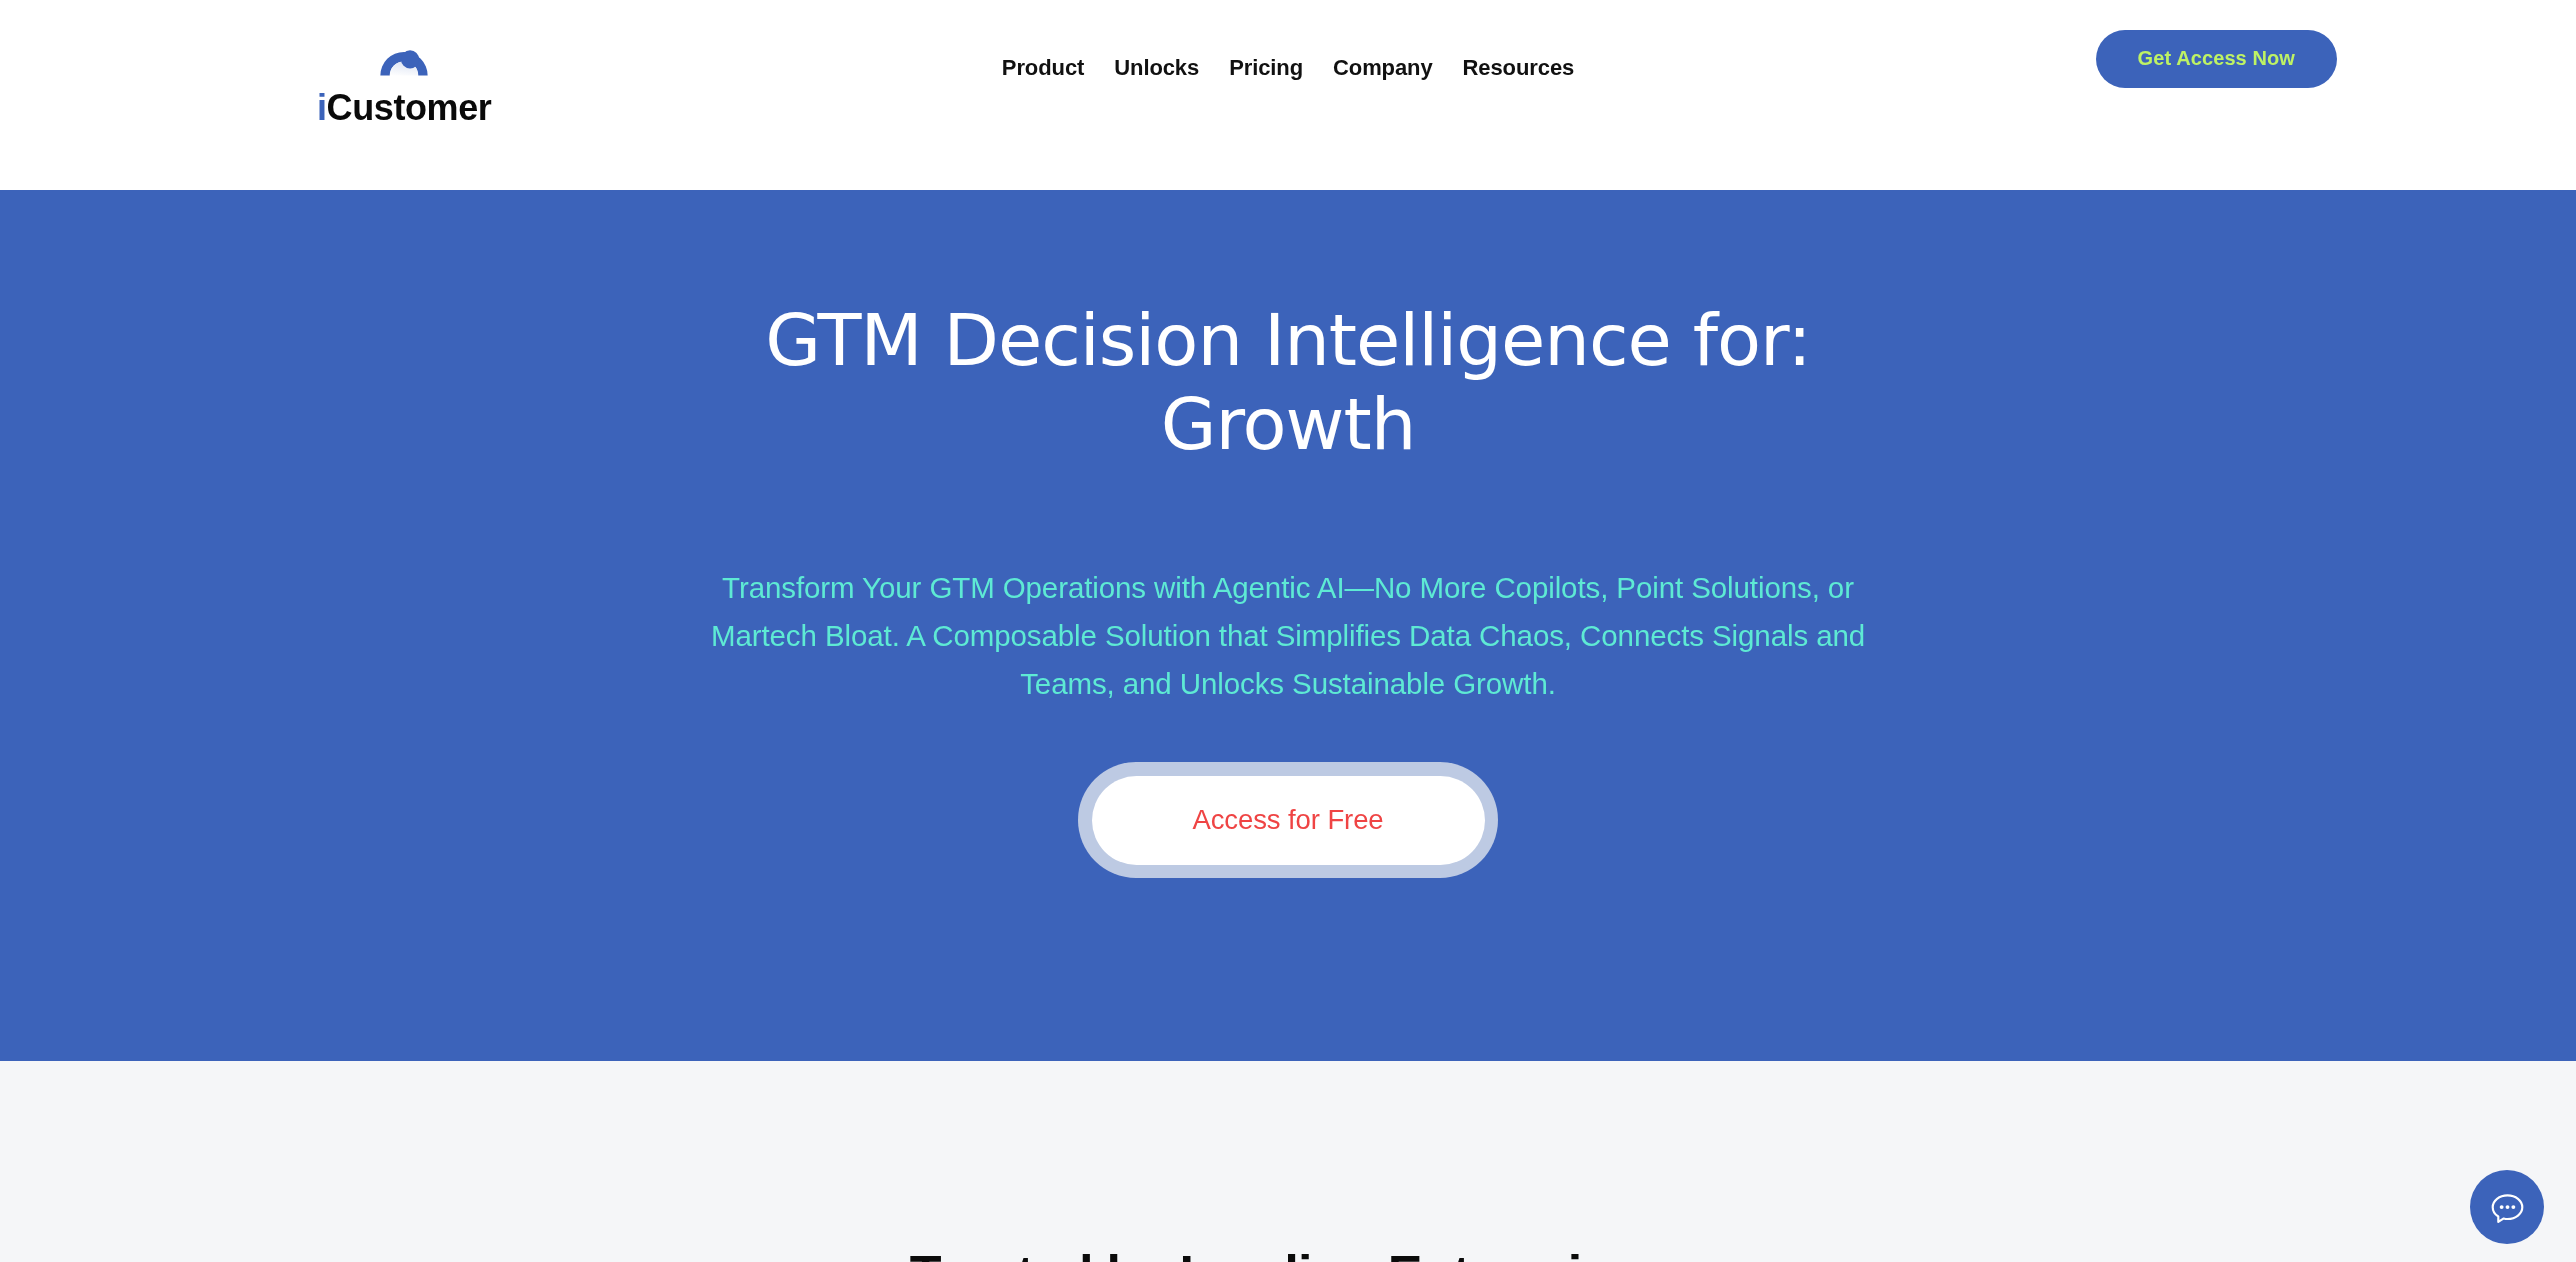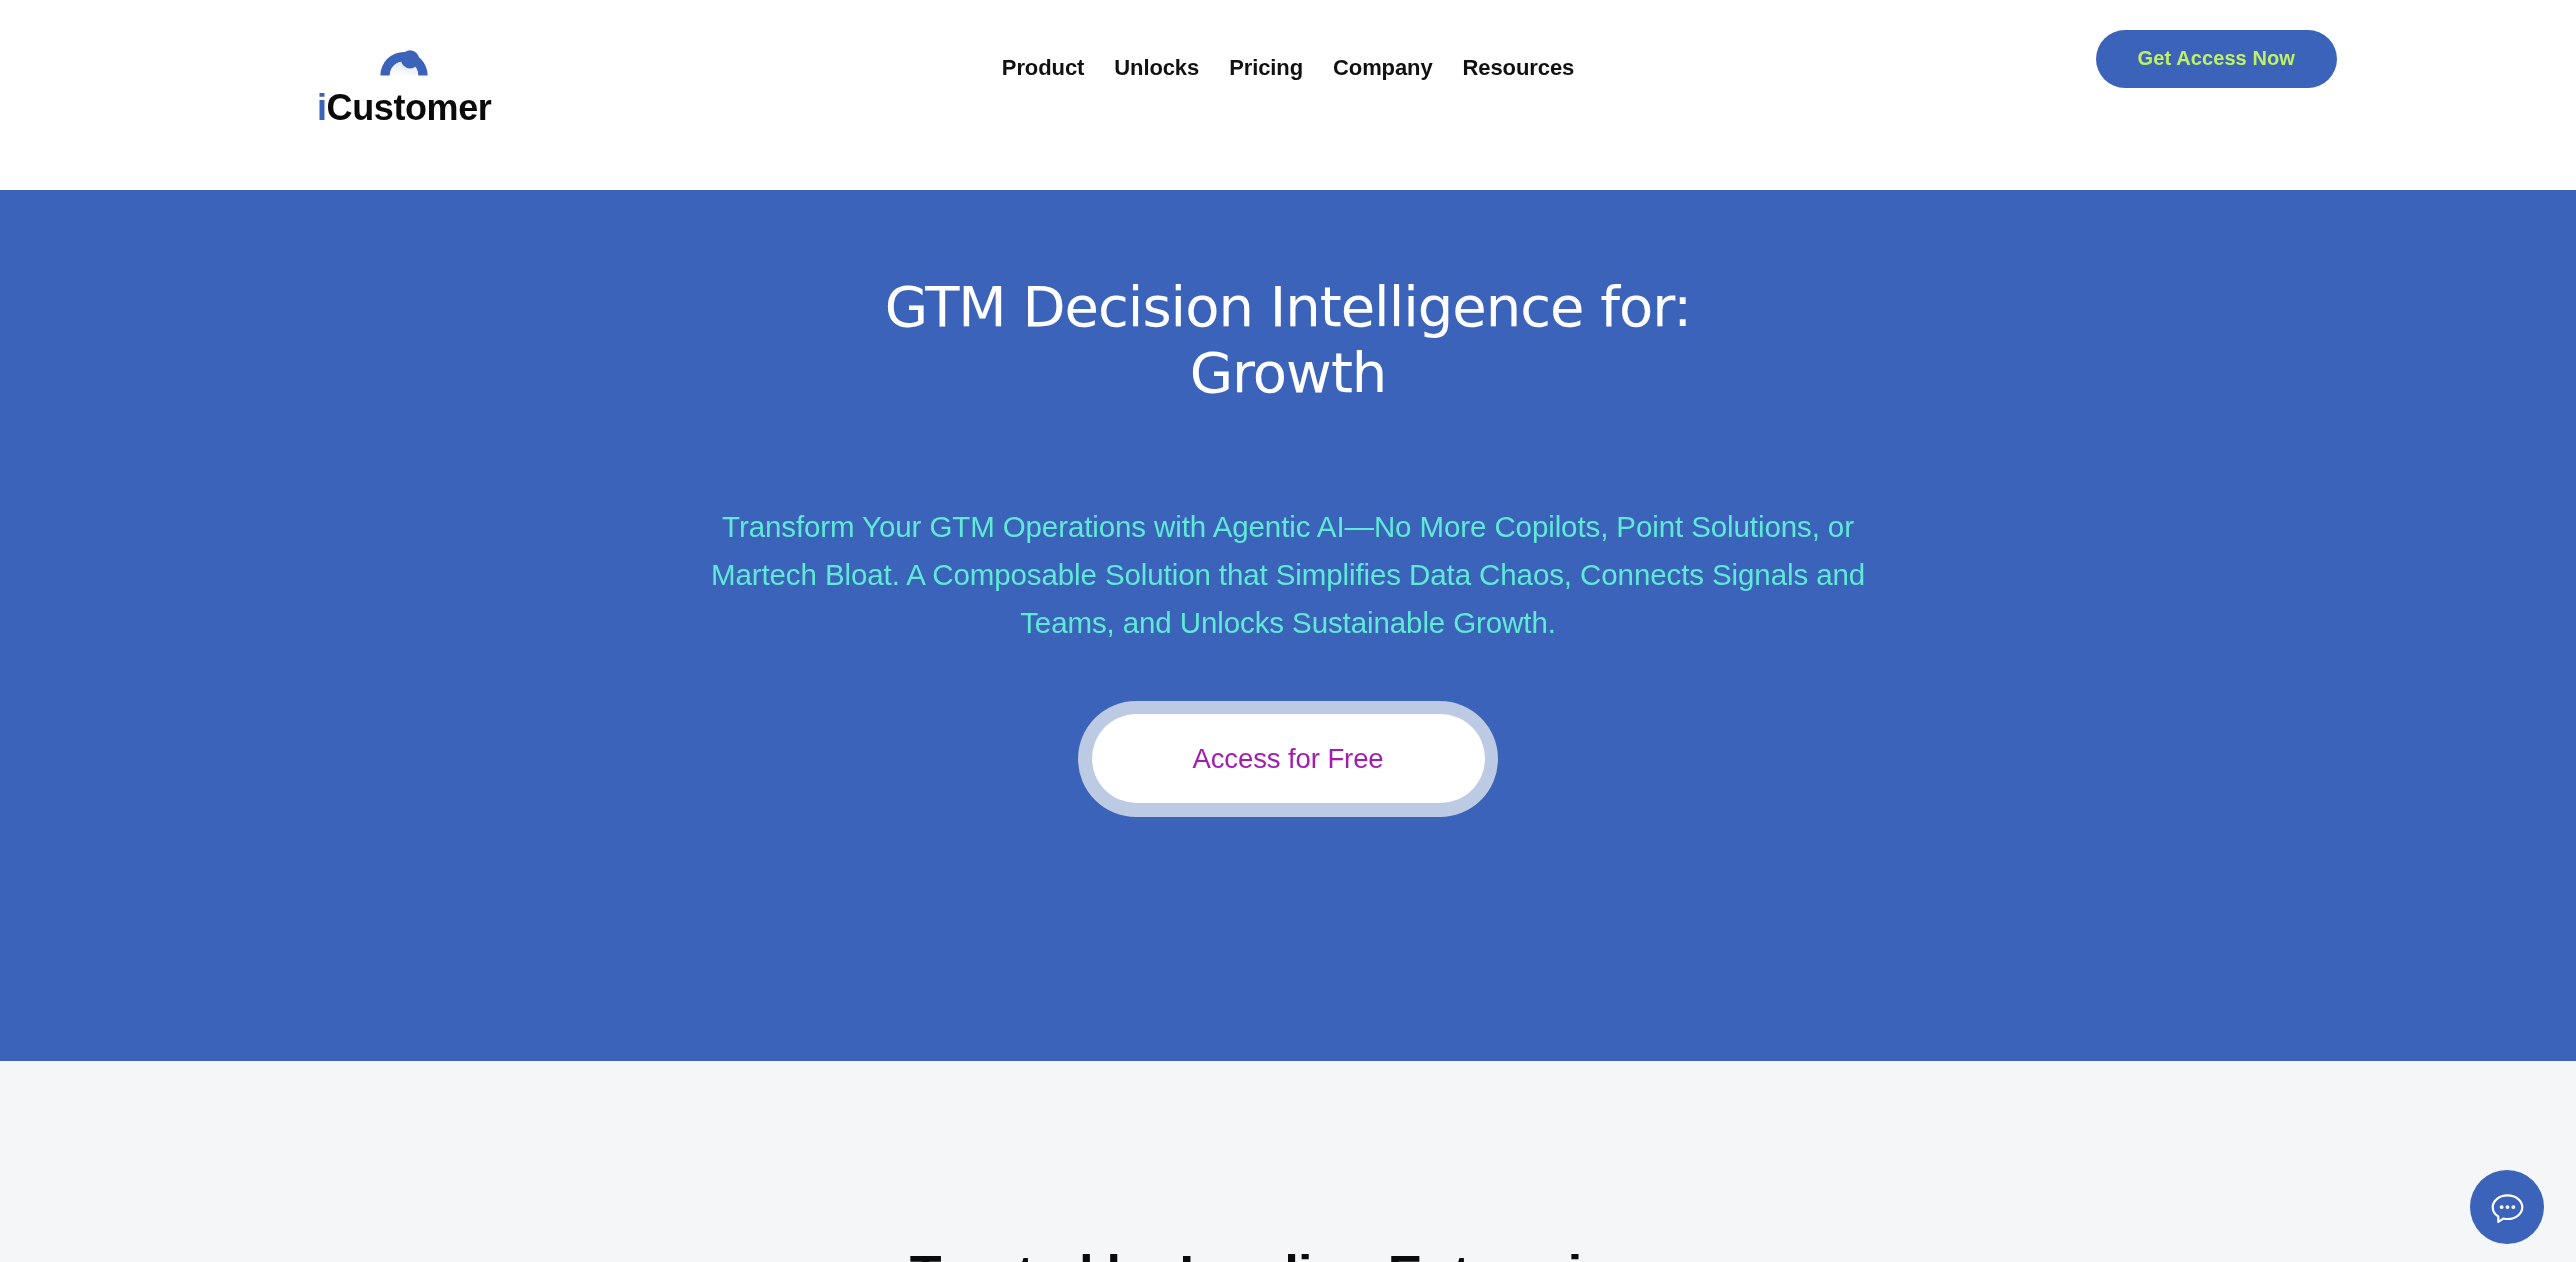--- a/index.html
+++ b/index.html
@@ -120,24 +120,24 @@
     height: 871px;
     background: #3C63BA;
     display: flex;
     flex-direction: column;
     align-items: center;
     z-index: 1;
   }
 
   .hero-title {
     width: 1181px;
-    margin-top: 84px;
+    margin-top: 108px;
     text-align: center;
     color: #ffffff;
-    font-size: 56px;
+    font-size: 72px;
     line-height: 1.17;
     font-weight: 400;
     letter-spacing: -1px;
     font-family: "DejaVu Sans", "Liberation Sans", sans-serif;
   }
 
   .hero-sub {
     width: 1161px;
     margin-top: 98px;
     text-align: center;
@@ -167,21 +167,21 @@
 
   .hero-cta {
     position: relative;
     z-index: 1;
     display: inline-flex;
     align-items: center;
     justify-content: center;
     width: 393px;
     height: 89px;
     background: #ffffff;
-    color: #a21caf;
+    color: #ef4444;
     border: none;
     border-radius: 670px;
     font-family: inherit;
     font-size: 27.5px;
     font-weight: 400;
     letter-spacing: -0.1px;
     white-space: nowrap;
     cursor: pointer;
   }
 

